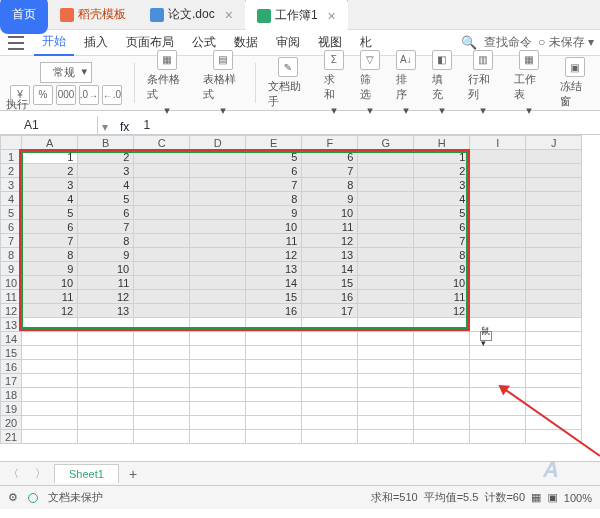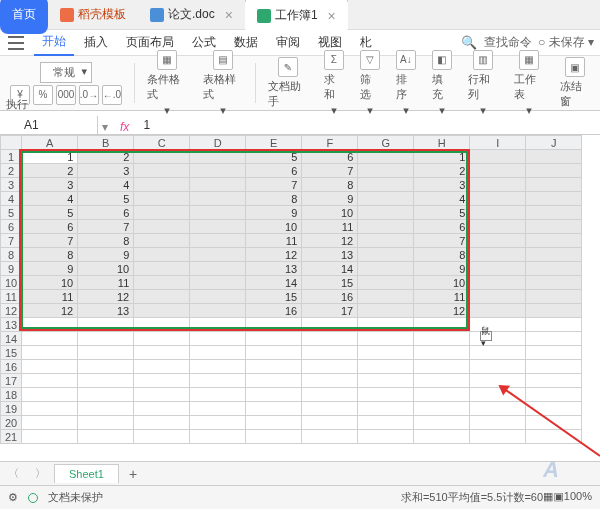--- a/index.html
+++ b/index.html
@@ -27,21 +27,21 @@
 .tool-group { display: flex; flex-direction: column; align-items: center; gap: 2px; padding: 0 4px; font-size: 11px; color: #555; }
 .tool-group .tg-label { border-top: 1px solid transparent; }
 .tool-icon-row { display: flex; gap: 3px; }
 .tool-icon { width: 20px; height: 20px; border: 1px solid #bbb; border-radius: 2px; display: flex; align-items: center; justify-content: center; font-size: 10px; color: #666; background: #fff; }
 .format-select { border: 1px solid #bbb; padding: 2px 16px 2px 12px; font-size: 11px; background: #fff; position: relative; }
 .format-select::after { content: "▾"; position: absolute; right: 4px; }
 .tb-sep { width: 1px; height: 40px; background: #ddd; }
 
 .namebox-row { height: 24px; display: flex; align-items: flex-end; border-bottom: 1px solid #ccc; }
 .namebox { width: 80px; border-right: 1px solid #ccc; padding: 2px 6px; font-size: 12px; background:#fff; margin-left: 18px; }
-.fx-label { padding: 0 8px; font-style: italic; color: #ec4899; }
+.fx-label { padding: 0 8px; color: #0f172a; }
 .fx-input { flex: 1; padding: 2px 6px; font-size: 12px; }
 
 .grid-wrap { position: relative; height: 326px; overflow: hidden; background: #fff; }
 .grid { border-collapse: collapse; table-layout: fixed; }
 .grid th, .grid td { border: 1px solid #d0d0d0; font-size: 11px; font-weight: normal; height: 14px; padding: 0 4px; }
 .grid th { background: #eef0f2; text-align: center; color: #555; }
 .grid th.corner { width: 20px; background: #eef0f2; }
 .grid th.rowh { width: 20px; text-align: center; background: #eef0f2; }
 .grid th.col { width: 56px; }
 .grid td { text-align: right; }
@@ -53,21 +53,21 @@
 .arrow::before { content: ""; position: absolute; left: -10px; top: -5px; border: 6px solid transparent; border-right: 10px solid #e03030; }
 .fill-handle { position: absolute; width: 12px; height: 10px; display:flex; align-items:center; justify-content:center; font-size:9px; border:1px solid #888; background:#fff;}
 
 .sheet-tabs { height: 24px; display: flex; align-items: center; border-top: 1px solid #ccc; background: #f5f5f5; font-size: 11px; }
 .st-nav { padding: 0 8px; color: #888; }
 .sheet-tab { padding: 3px 14px; background: #fff; border: 1px solid #ccc; border-bottom: none; color: #2ea86e; }
 .sheet-add { padding: 0 10px; font-size: 14px; color: #666; }
 
 .statusbar { height: 24px; display: flex; align-items: center; border-top: 1px solid #ccc; background: #f5f5f5; font-size: 11px; padding: 0 8px; gap: 10px; color: #555; }
 .sb-dot { width: 10px; height: 10px; border-radius: 50%; border: 1px solid #2ea86e; }
-.sb-right { margin-left: auto; display: flex; }
+.sb-right { margin-left: auto; display: flex; align-items: center; gap: 6px; }
 .watermark { position: absolute; right: 40px; bottom: 35px; font-size: 22px; font-weight: bold; color: rgba(100,140,200,0.35); font-style: italic; letter-spacing: 1px; pointer-events:none;}
 </style>
 </head>
 <body>
 
 <div class="tabs">
   <div class="tab home">首页</div>
   <div class="tab orange">
       <span class="oicon"></span>
       <span>稻壳模板</span>

